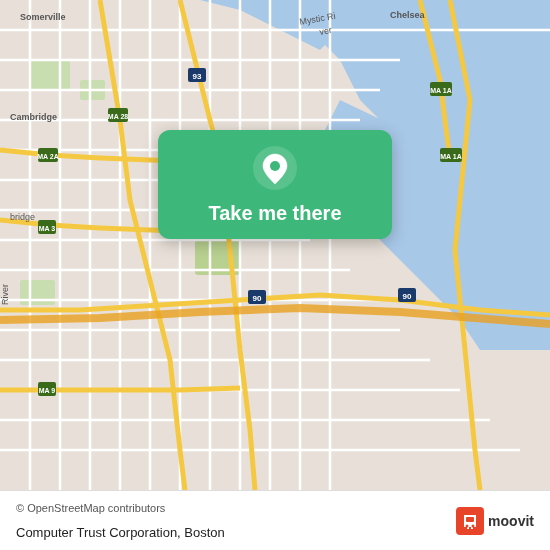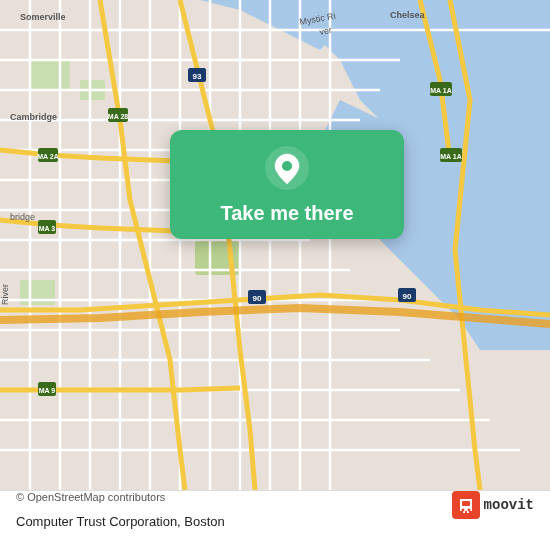--- a/index.html
+++ b/index.html
@@ -26,37 +26,36 @@
       position: absolute;
       top: 0; left: 0;
     }
 
     
     #bottom-bar {
       width: 550px;
       height: 60px;
       background: #ffffff;
       display: flex;
-      align-items: flex-start;
+      align-items: center;
       padding: 0 16px;
       border-top: 1px solid #ddd;
       position: relative;
     }
 
     .copyright-text {
       font-size: 11px;
       color: #555;
       flex: 1;
     }
 
     .moovit-logo {
       display: flex;
       align-items: center;
       gap: 4px;
-      font-family: Liberation Mono, monospace;
     }
 
     .moovit-logo-text {
       font-size: 14px;
       font-weight: bold;
       color: #333;
     }
 
     .moovit-icon {
       width: 28px;
@@ -69,21 +68,20 @@
       top: 130px;
       left: 158px;
       width: 234px;
       background: #3db87a;
       border-radius: 12px;
       display: flex;
       flex-direction: column;
       align-items: center;
       padding: 16px 20px 14px;
       box-shadow: 0 4px 16px rgba(0,0,0,0.25);
-      margin-left: 12px;
     }
 
     .pin-icon {
       width: 44px;
       height: 44px;
       margin-bottom: 8px;
     }
 
     .take-me-there-btn {
       background: transparent;

